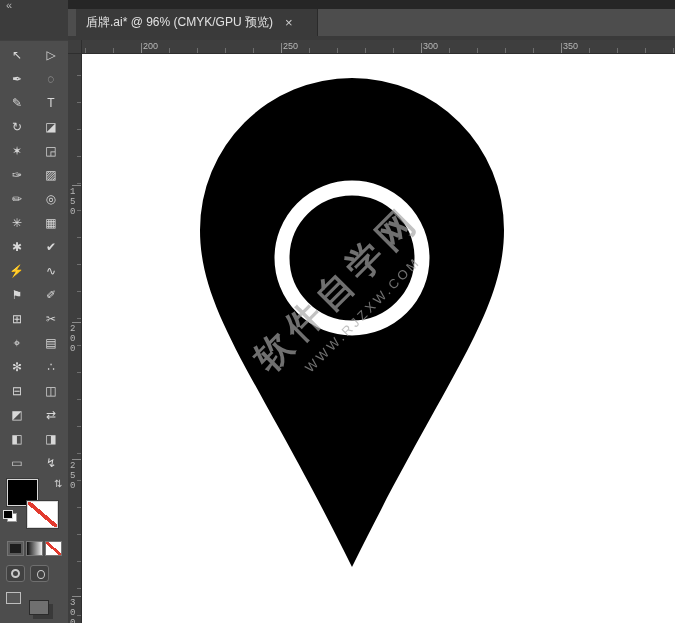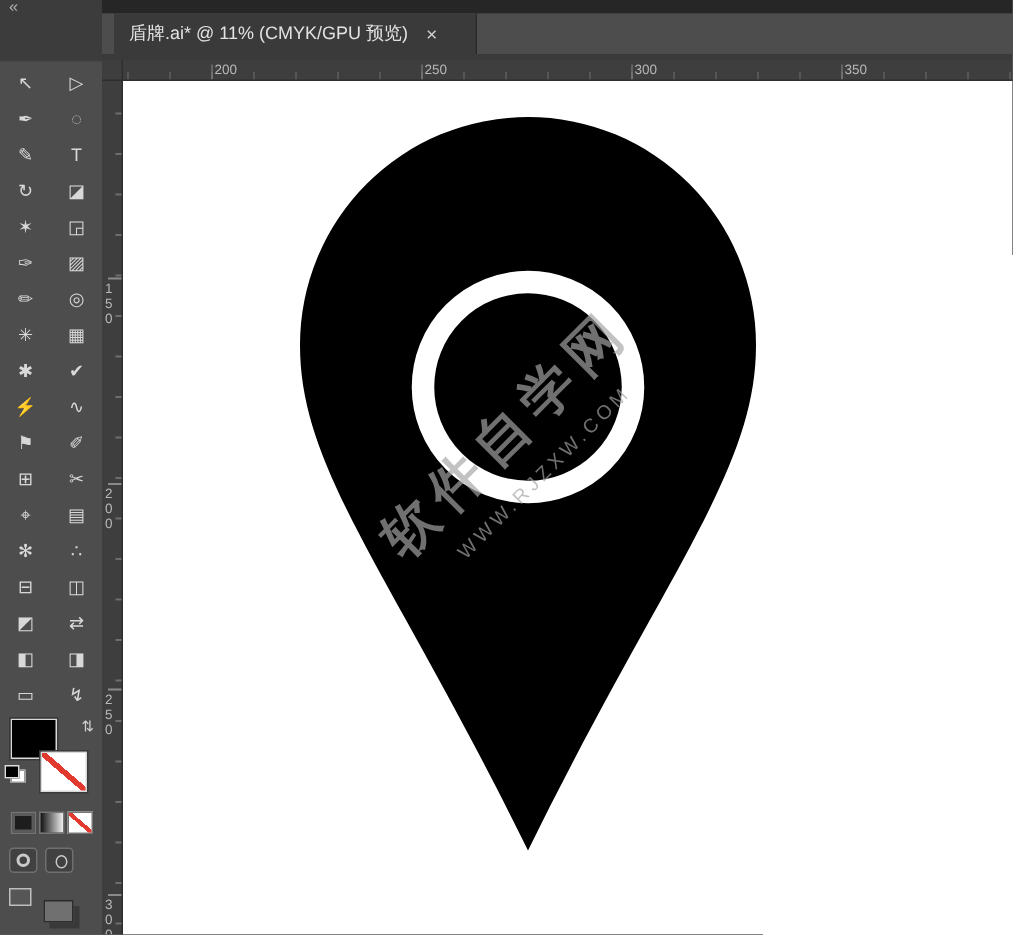--- a/index.html
+++ b/index.html
@@ -84,21 +84,21 @@
   .hruler .rlabel:nth-of-type(2){ left:201px; }
   .hruler .rlabel:nth-of-type(3){ left:341px; }
   .hruler .rlabel:nth-of-type(4){ left:481px;text-align:center; }
   .vruler { position:absolute; left:68px; top:54px; width:14px; height:569px; background:#3e3e3e;
     border-right:1px solid #2e2e2e; overflow:hidden;
     background-image:
       linear-gradient(to bottom,#8a8a8a 0 1px,transparent 1px),
       linear-gradient(to bottom,#6e6e6e 0 1px,transparent 1px);
     background-size:10px 137px, 5px 27px;
     background-repeat:repeat-y, repeat-y;
-    background-position:4px 131px, 9px 21px; }
+    background-position:4px 131px, 9px 21px;font-family:Liberation Mono, monospace; }
   .vruler .rlabel { position:absolute; left:2px; width:9px; font-size:9px; line-height:10px;
     color:#b8b8b8; word-break:break-all; }
   .vruler .rlabel:nth-of-type(1){ top:133px; }
   .vruler .rlabel:nth-of-type(2){ top:270px; }
   .vruler .rlabel:nth-of-type(3){ top:407px; }
   .vruler .rlabel:nth-of-type(4){ top:544px; }
 
   
   .canvas { position:absolute; left:82px; top:54px; width:593px; height:569px;
     background:#ffffff; overflow:hidden; }
@@ -115,21 +115,21 @@
 <div class="app">
 
   <div class="toolbar-header">
     <button class="collapse-btn">«</button>
   </div>
 
   <div class="tabbar">
     <div class="darkstrip"></div>
     <div class="tabstrip">
       <div class="doc-tab">
-        <span class="tab-title">盾牌.ai* @ 11% (CMYK/GPU 预览)</span>
+        <span class="tab-title">盾牌.ai* @ 96% (CMYK/GPU 预览)</span>
         <button class="tab-close">×</button>
       </div>
     </div>
   </div>
 
   <div class="toolbar">
     <div class="tools">
 
         <button class="tool">
           <span class="glyph">↖</span>

